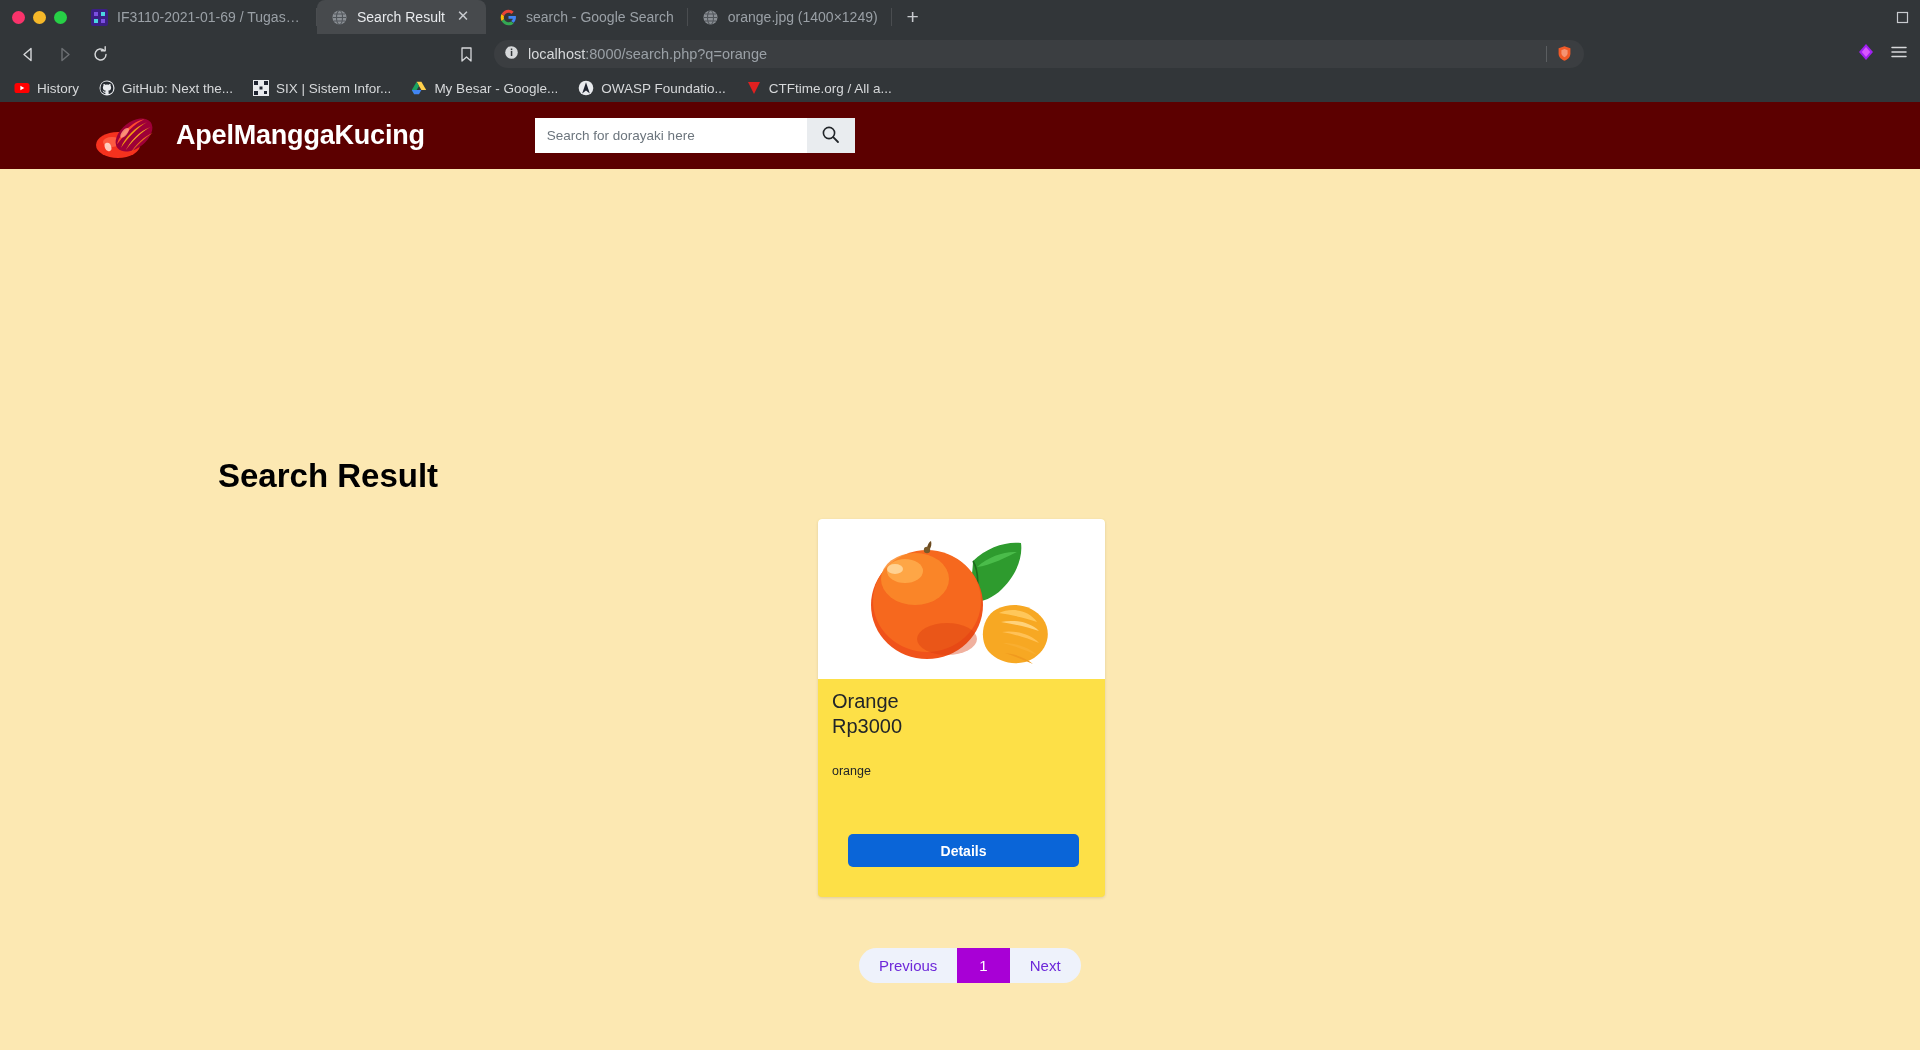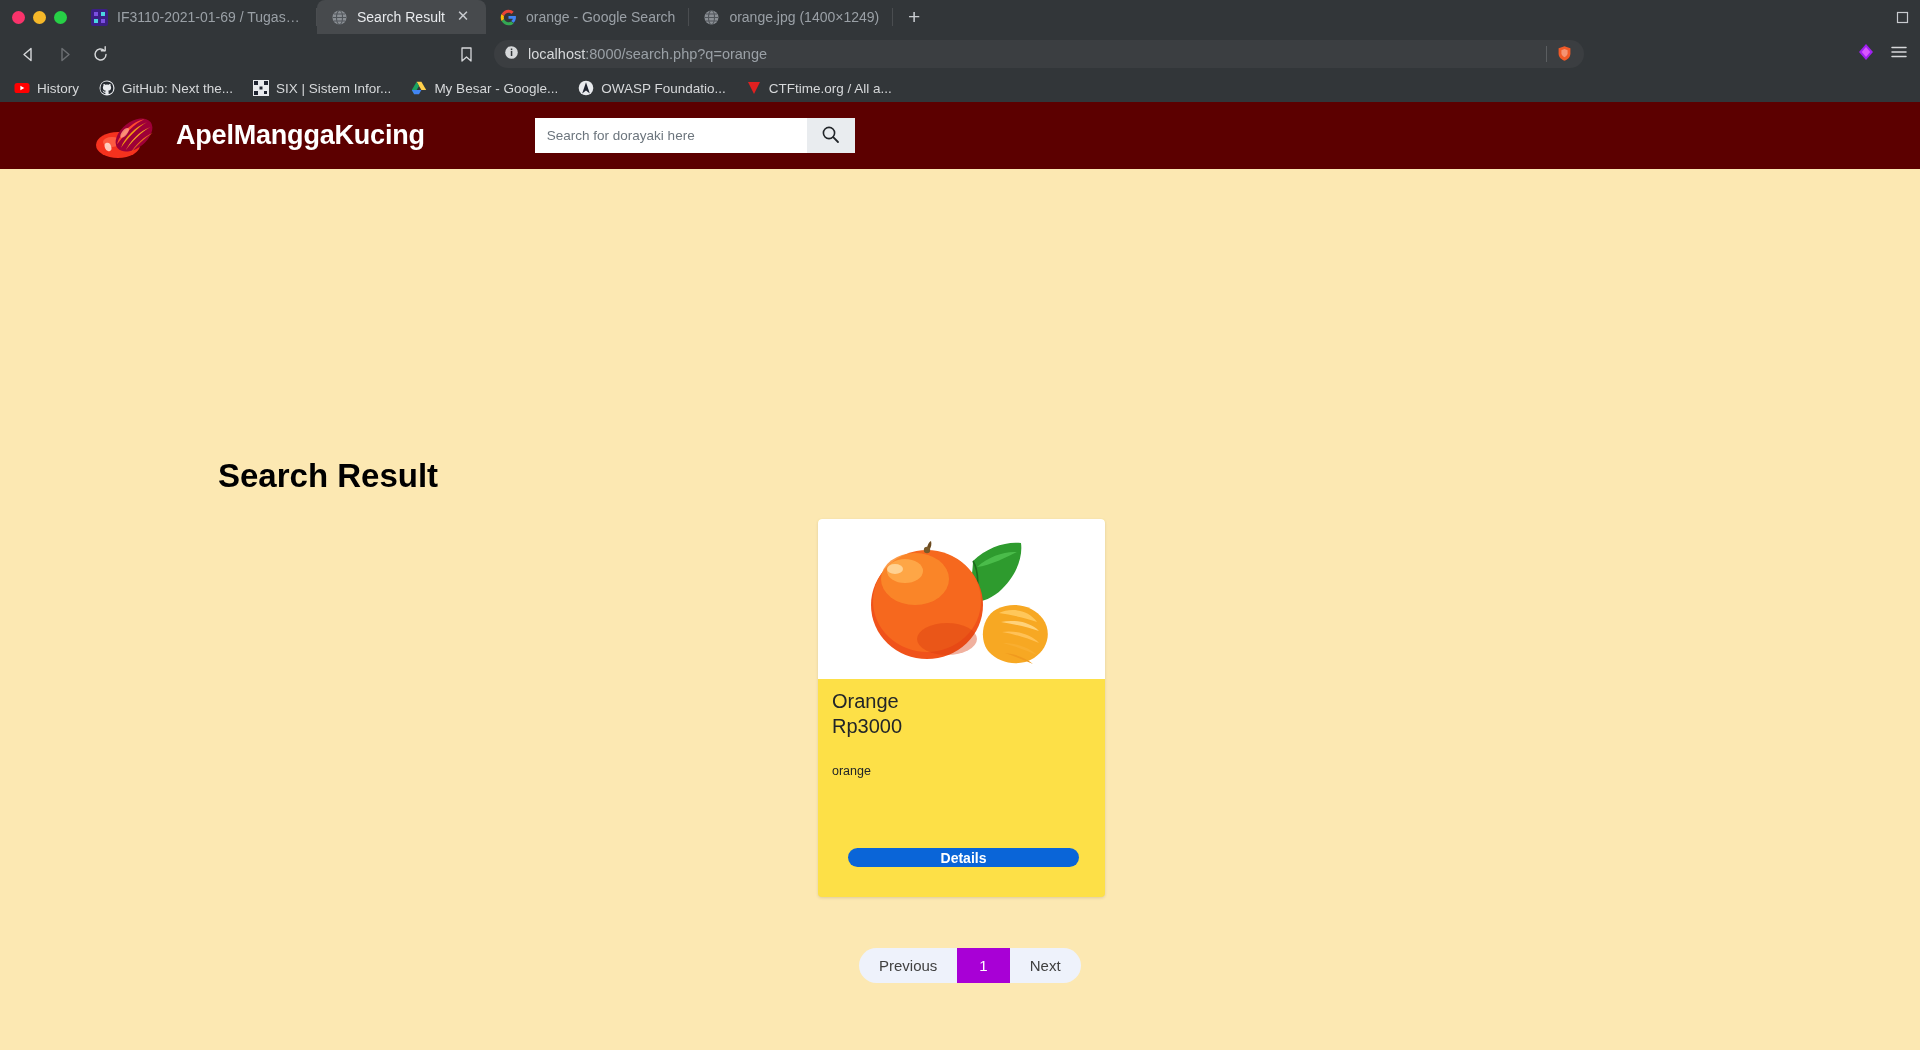--- a/index.html
+++ b/index.html
@@ -135,35 +135,35 @@
   }
   .card-img {
     height: 160px; width: 100%; background: #ffffff;
     display: flex; align-items: center; justify-content: center;
     padding-top: 6px;
   }
   .card-body { padding: 10px 14px 0 14px; }
   .card-title { font-size: 20px; color: #212529; line-height: 1.24; }
   .card-desc { font-size: 12.5px; color: #212529; margin-top: 25px; }
   .details-btn {
-    position: absolute; left: 30px; bottom: 30px; width: 231px; height: 19px;
-    background: #0a65d8; color: #ffffff; border: none; border-radius: 12px;
+    position: absolute; left: 30px; bottom: 30px; width: 231px; height: 33px;
+    background: #0a65d8; color: #ffffff; border: none; border-radius: 5px;
     font-size: 14px; font-weight: bold; cursor: pointer;
     font-family: "Liberation Sans", sans-serif;
     text-align: center;
   }
 
   .pagination {
     position: absolute; left: 859px; top: 779px;
     display: flex; background: #eef2fb; border-radius: 18px; overflow: hidden;
     height: 35px; align-items: stretch;
   }
   .pg {
     display: flex; align-items: center; justify-content: center;
-    padding: 0 20px; font-size: 15px; color: #404040; cursor: pointer;
+    padding: 0 20px; font-size: 15px; color: #6d28d9; cursor: pointer;
   }
   .pg.active { background: #a800d6; color: #ffffff; font-weight: normal; padding: 0 22px; }
 </style>
 </head>
 <body>
 
 <div class="browser">
 
   <div class="tabstrip">
     <div class="win-dots">
@@ -199,21 +199,21 @@
 
     <div class="tab">
       <span class="favicon">
         <svg width="17" height="17" viewBox="0 0 48 48">
             <path fill="#4285F4" d="M45 24c0-1.6-.1-2.7-.4-3.9H24v7.1h12c-.2 1.9-1.5 4.7-4.4 6.6l6.7 5.2C42.2 35.7 45 30.4 45 24z"></path>
             <path fill="#34A853" d="M24 46c5.9 0 10.9-2 14.5-5.3l-6.9-5.4c-1.9 1.3-4.4 2.2-7.6 2.2-5.8 0-10.7-3.8-12.5-9.1l-7.1 5.5C8 40.2 15.4 46 24 46z"></path>
             <path fill="#FBBC05" d="M11.5 28.4c-.5-1.4-.8-2.9-.8-4.4s.3-3 .7-4.4l-7.1-5.5C2.8 17 2 20.4 2 24s.8 7 2.3 9.9l7.2-5.5z"></path>
             <path fill="#EA4335" d="M24 10.6c4.1 0 6.9 1.8 8.5 3.2l6.2-6C34.9 4.3 29.9 2 24 2 15.4 2 8 7.8 4.3 14.1l7.2 5.5C13.3 14.4 18.2 10.6 24 10.6z"></path>
           </svg>
       </span>
-      <span class="tab-title">orange - Google Search</span>
+      <span class="tab-title">search - Google Search</span>
     </div>
 
     <div class="tab">
       <span class="favicon">
         <svg width="17" height="17" viewBox="0 0 17 17">
             <circle cx="8.5" cy="8.5" r="7" fill="#8a8f94"></circle>
             <ellipse cx="8.5" cy="8.5" rx="3" ry="7" fill="none" stroke="#50555a" stroke-width="1.1"></ellipse>
             <path d="M1.8 8.5h13.4M3 5h11M3 12h11" stroke="#50555a" stroke-width="1.1" fill="none"></path>
           </svg>
       </span>

